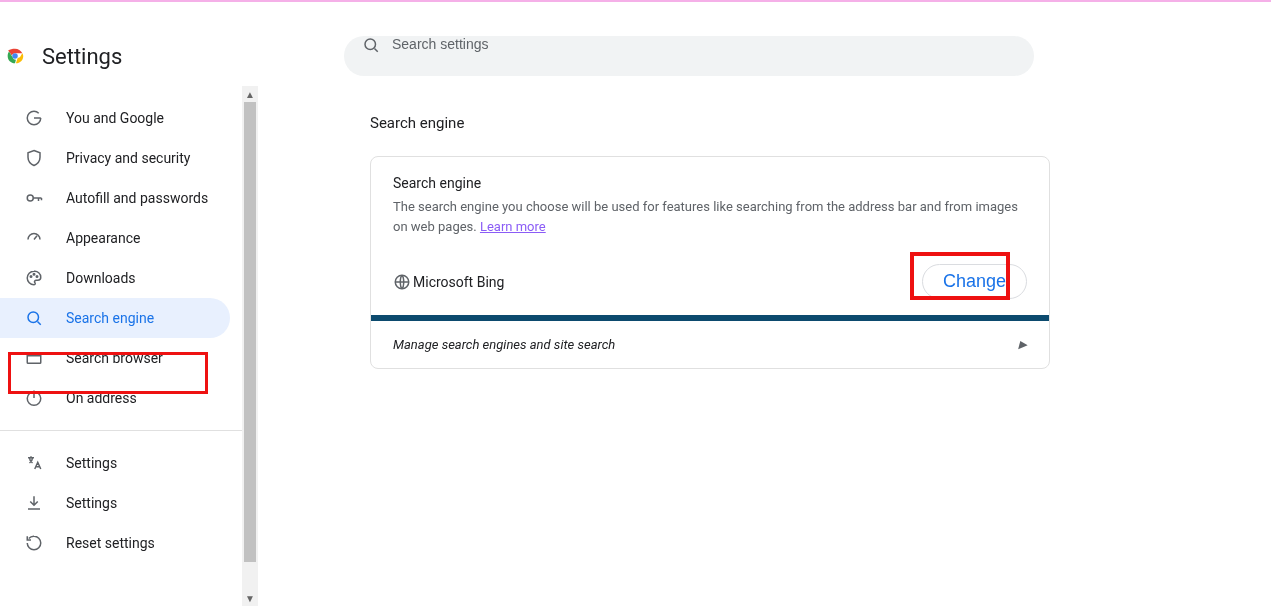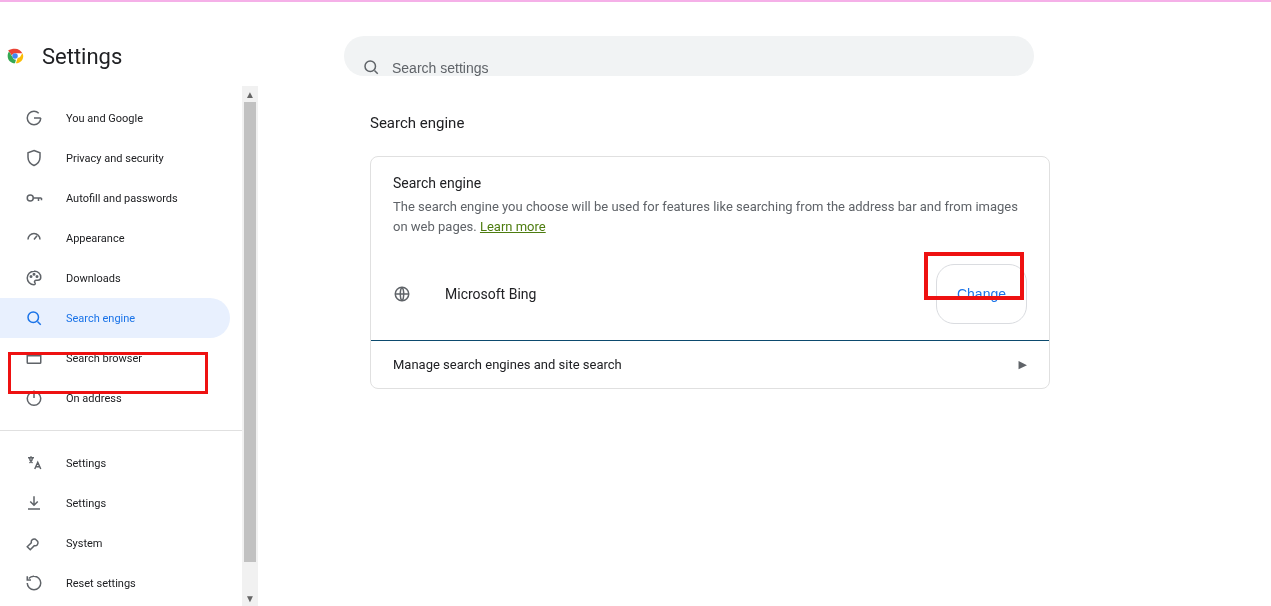--- a/index.html
+++ b/index.html
@@ -20,21 +20,21 @@
     margin-top: 24px;
   }
   .brand { display:flex; align-items:center; gap:16px; width: 340px;}
   .brand-title { font-size: 22px; color:#202124; }
   .search-wrap { flex:1; display:flex; justify-content:flex-start; }
   .search {
     width: 690px;
     height: 40px;
     background:#f1f3f4;
     border-radius: 40px;
-    display:flex; align-items:flex-end;
+    display:flex; align-items:flex-start;
     padding: 0 18px;
     color:#5f6368;
     gap:12px;
   }
   .search input {
     border:none; outline:none; background:transparent;
     font-size:14px; color:#202124; width:100%;
   }
   .search input::placeholder { color:#5f6368; }
 
@@ -57,21 +57,21 @@
   .scroll-arrow.bot { bottom:0; }
   .scroll-thumb {
     position:absolute; left:2px; width:12px;
     top:16px; height:460px;
     background:#c1c1c1; border-radius:0;
   }
   .nav-item {
     display:flex; align-items:center; gap:22px;
     height:40px;
     padding-left: 24px;
-    font-size:11px; color:#202124;
+    font-size:14px; color:#202124;
     cursor:pointer;
   }
   .nav-item.active {
     color:#1a73e8;
     background:#e8f0fe;
     border-radius: 0 20px 20px 0;
     margin-right:28px;
   }
   .nav-item .ic { width:20px; display:flex; justify-content:center; color:#5f6368; }
   .nav-item.active .ic { color:#1a73e8; }
@@ -88,32 +88,32 @@
   .section-title { font-size:15px; color:#202124; margin-bottom:24px; }
   .card {
     width:680px;
     border:1px solid #e0e0e0;
     border-radius:8px;
     background:#fff;
   }
   .card-pad { padding:18px 22px 12px 22px; }
   .card-h { font-size:14px; margin-bottom:6px; }
   .card-desc { font-size:13px; color:#5f6368; line-height:1.5; }
-  .card-desc a { color:#4d7c0f; text-decoration:underline;text-align:center; }
+  .card-desc a { color:#8b5cf6; text-decoration:underline;text-align:center; }
   .row {
     display:flex; align-items:center; justify-content:space-between;
     padding:16px 22px;
   }
-  .row + .row, .card-sep { border-top:1px solid #0c4a6e; }
-  .row-left { display:flex; align-items:center; gap:34px; font-size:14px; }
+  .row + .row, .card-sep { border-top:6px solid #0c4a6e;font-style:italic; }
+  .row-left { display:flex; align-items:center; gap:2px; font-size:14px; }
   .globe { color:#5f6368; }
   .change-btn {
     border:1px solid #dadce0; background:#fff;
-    color:#1a73e8; font-size:14px;
-    padding:21px 20px; border-radius:18px; cursor:pointer;
+    color:#1a73e8; font-size:18px;
+    padding:6px 20px; border-radius:18px; cursor:pointer;
   }
   .highlight-box-2 {
     position:absolute; border:4px solid #e11; pointer-events:none;
     width:100px; height:48px;
     transform: translate(-12px,-12px);
   }
   .change-wrap { position:relative; }
   .arrow { color:#5f6368; font-size:11px; }
 
   svg { display:block; }
@@ -247,28 +247,20 @@
       <div class="nav-item">
         <span class="ic">
           <svg width="18" height="18" viewBox="0 0 24 24" fill="none" stroke="currentColor" stroke-width="2">
               <path d="M12 3v12M7 10l5 5 5-5M4 20h16"></path>
             </svg>
         </span>
         <span>Settings</span>
       </div>
 
 
-      <div class="nav-item">
-        <span class="ic">
-          <svg width="18" height="18" viewBox="0 0 24 24" fill="none" stroke="currentColor" stroke-width="2">
-              <path d="M14 7a4 4 0 00-5.6 4.6L3 17l4 4 5.4-5.4A4 4 0 0017 10l-3-3z"></path>
-            </svg>
-        </span>
-        <span>System</span>
-      </div>
 
       <div class="nav-item">
         <span class="ic">
           <svg width="18" height="18" viewBox="0 0 24 24" fill="none" stroke="currentColor" stroke-width="2">
               <path d="M3 12a9 9 0 109-9 9 9 0 00-7 3M3 3v5h5"></path>
             </svg>
         </span>
         <span>Reset settings</span>
       </div>
 

